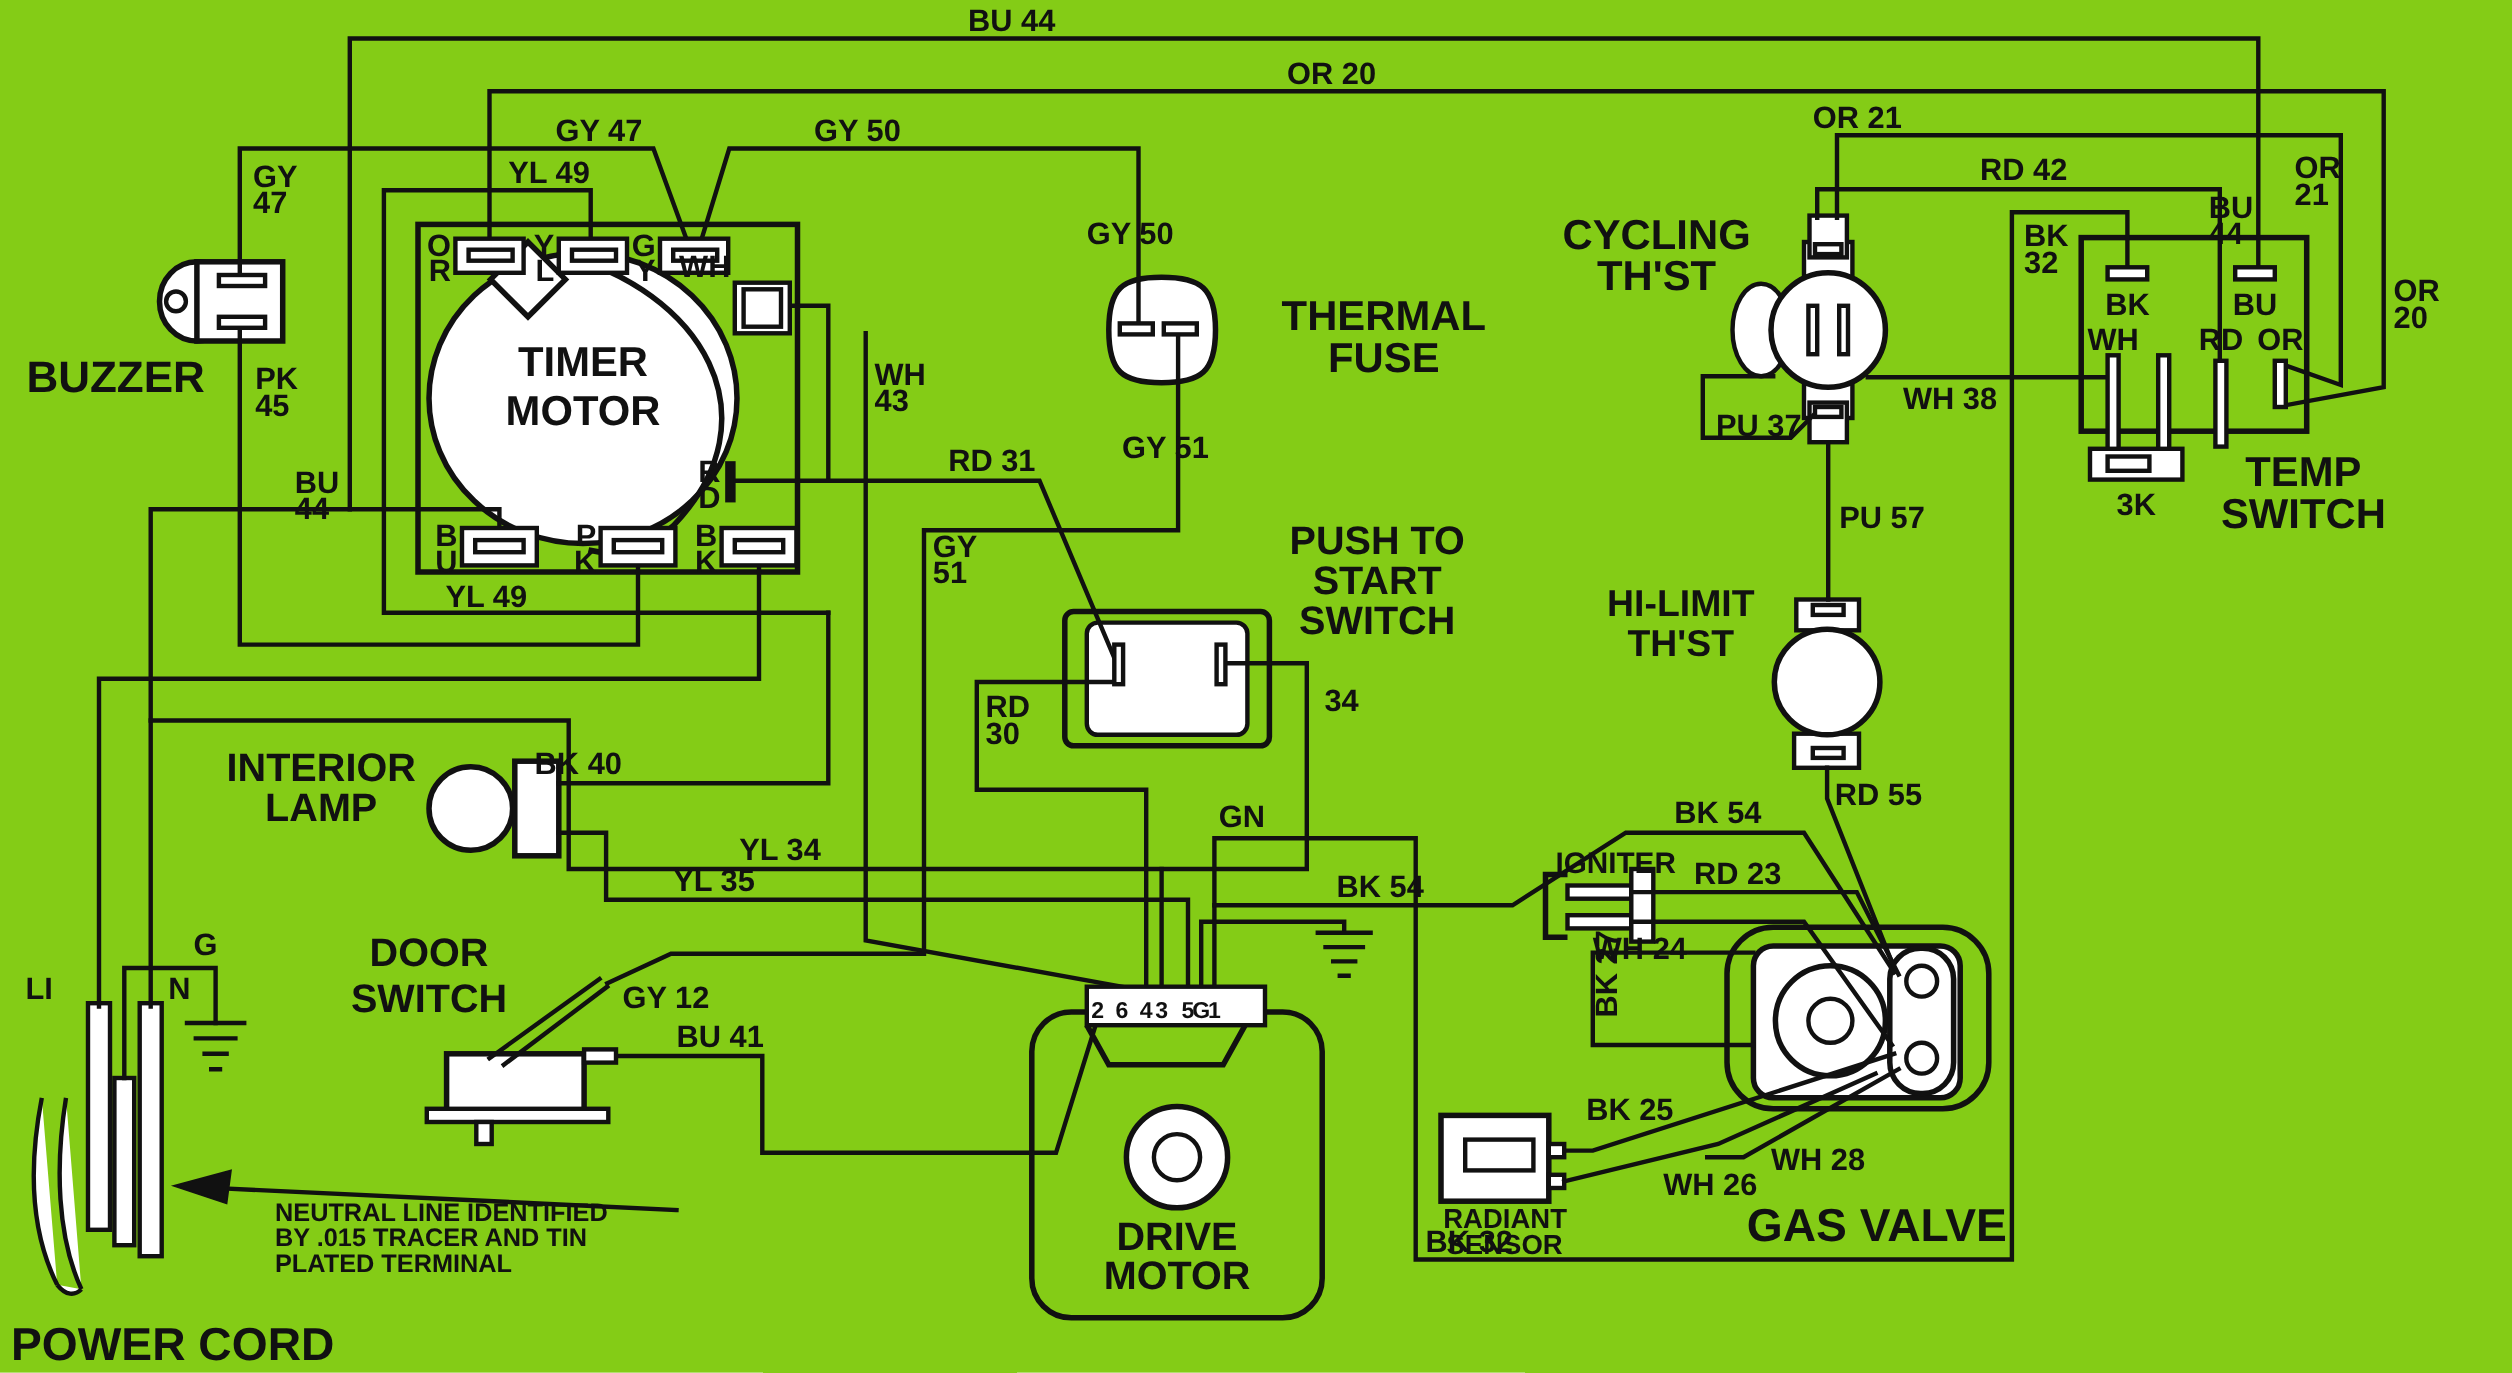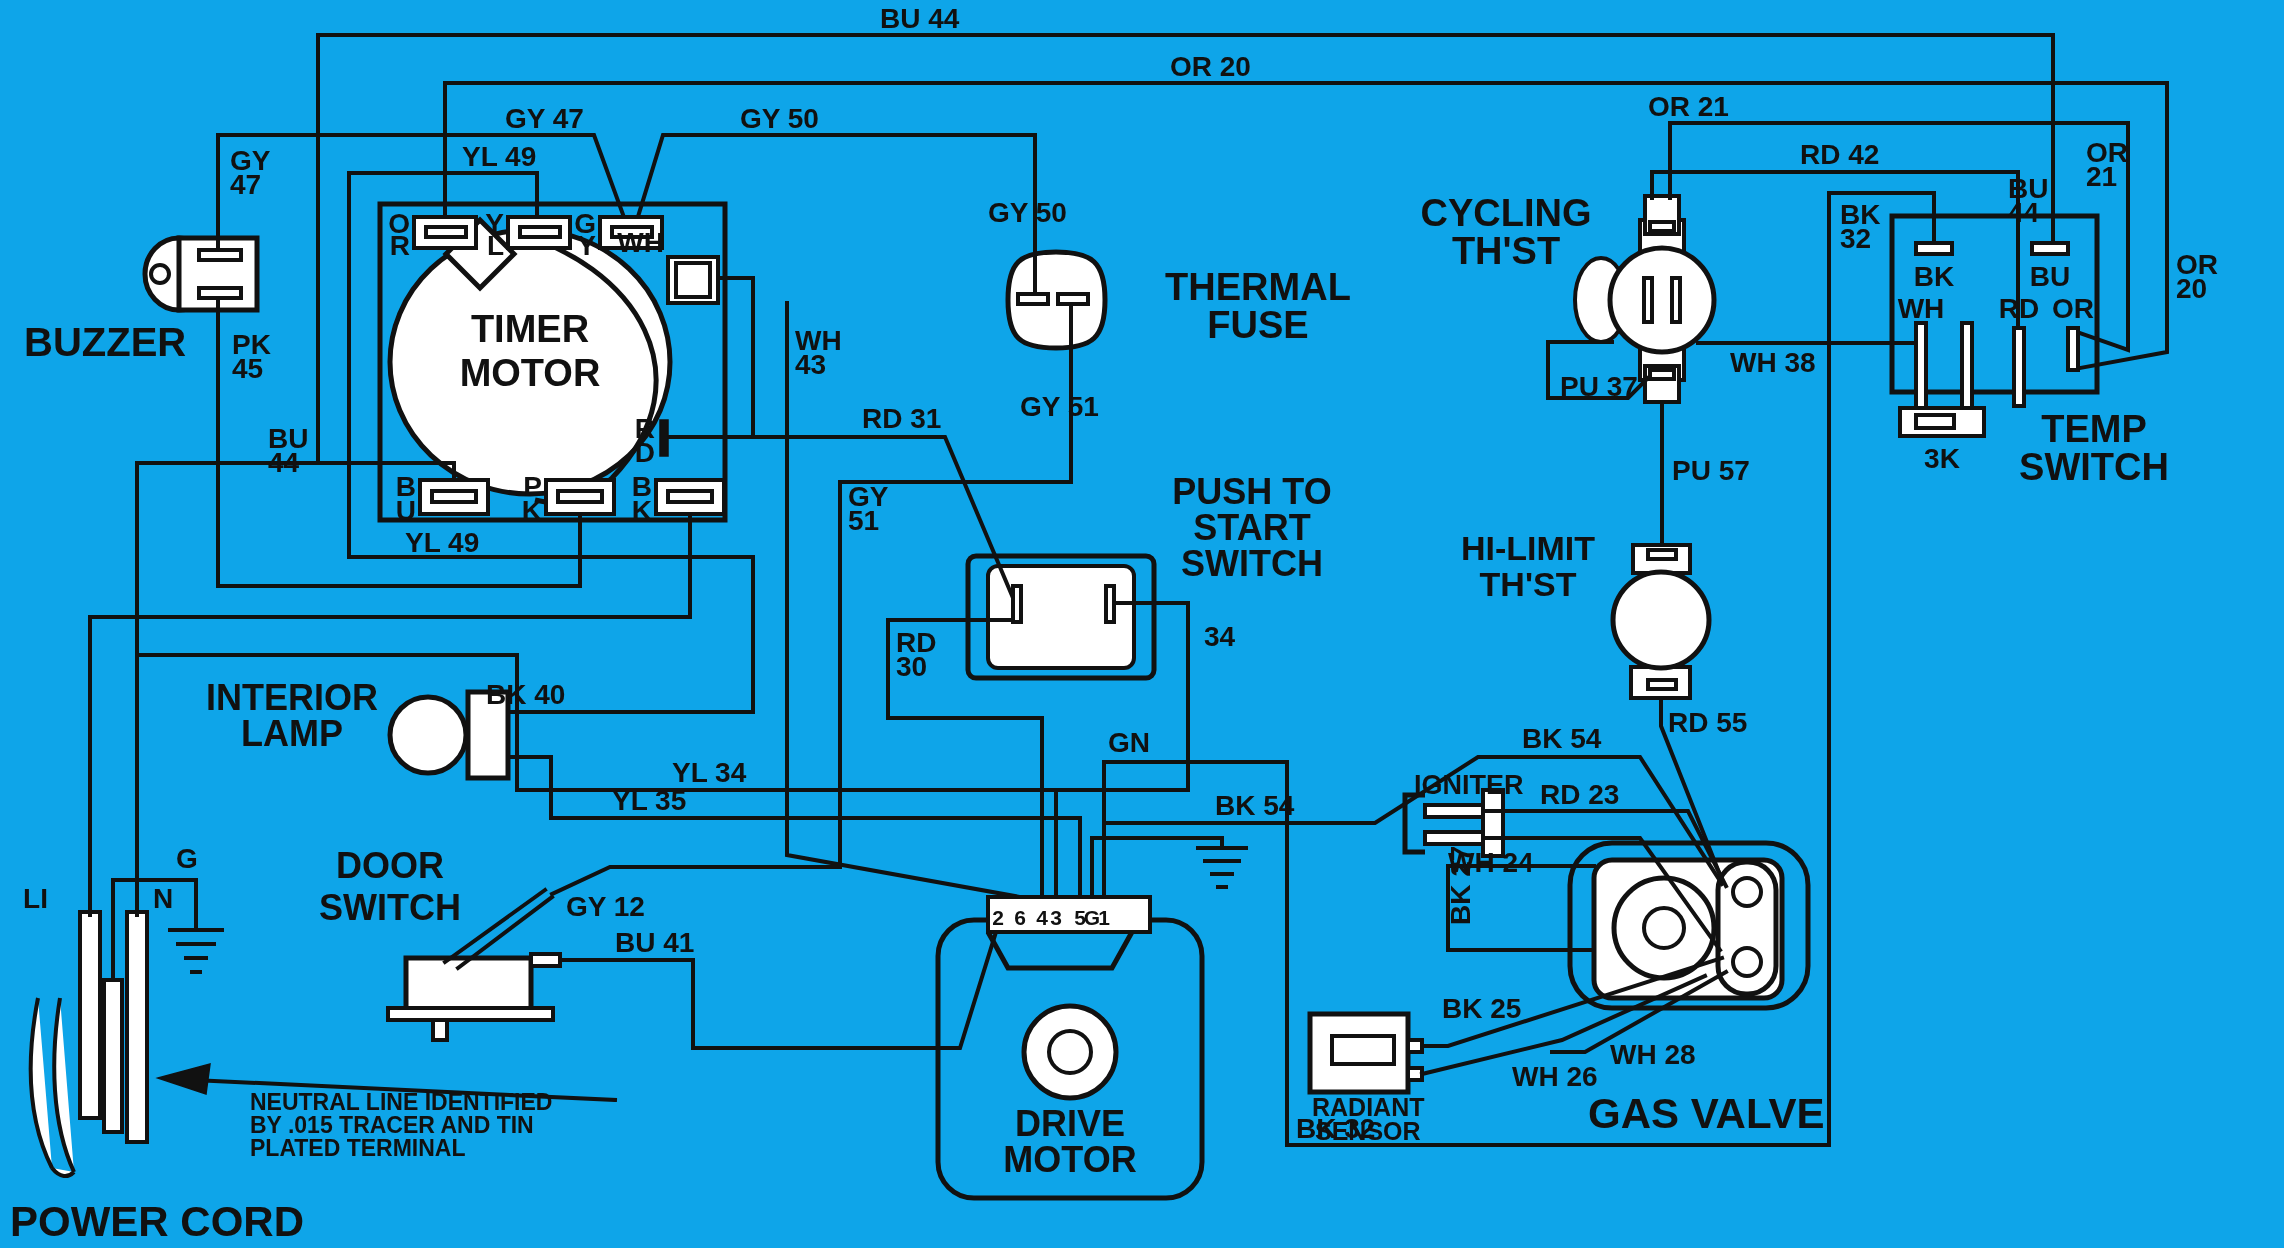--- a/index.html
+++ b/index.html
@@ -1,16 +1,16 @@
 <!DOCTYPE html>
 <html><head>
 <meta charset="utf-8">
 <style>
   html,body{margin:0;padding:0;background:#fff;}
-  #stage{position:relative;width:2284px;height:1248px;background:#0ea5e9;}
+  #stage{position:relative;width:2284px;height:1248px;background:#84cc16;}
   svg{display:block}
   .w{fill:none;stroke:#111;stroke-width:4;stroke-linecap:square}
   .c{fill:#fff;stroke:#111;stroke-width:5}
   .c4{fill:#fff;stroke:#111;stroke-width:4}
   .ln{fill:none;stroke:#111;stroke-width:5}
   .s{fill:#111;stroke:#111;stroke-width:1.5}
   .pin{fill:#fff;stroke:#111;stroke-width:4}
   text{font-family:"Liberation Sans",sans-serif;font-weight:bold;fill:#111}
   .t{font-size:28px}
   .t22{font-size:21px}

